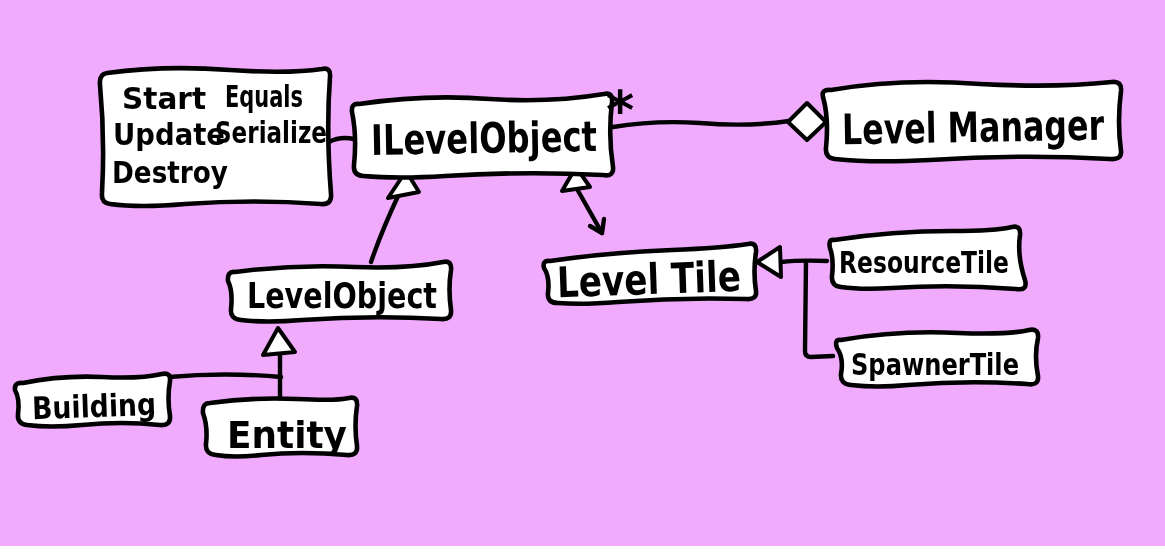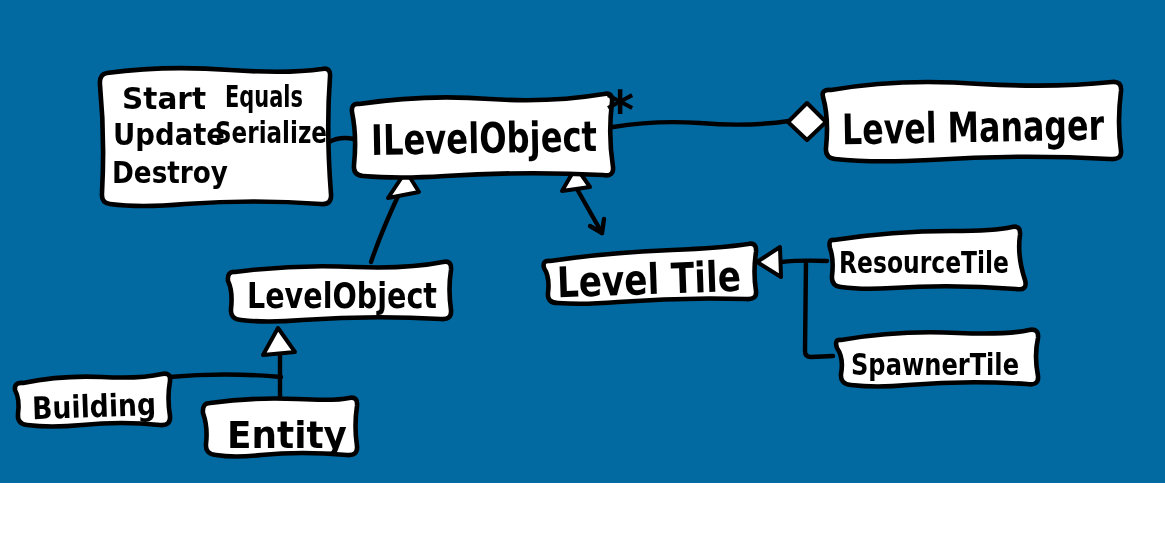--- a/index.html
+++ b/index.html
@@ -3,22 +3,22 @@
 <meta charset="utf-8">
 <style>
   html, body {
     margin: 0;
     padding: 0;
     background: #ffffff;
   }
   .canvas {
     position: relative;
     width: 1165px;
-    height: 483px;
-    background: #0369a1;
+    height: 546px;
+    background: #f0abfc;
     overflow: hidden;
     text-decoration: underline;
   }
   svg {
     display: block;
     width: 1165px;
     height: 555px;
   }
   .box {
     fill: #ffffff;

